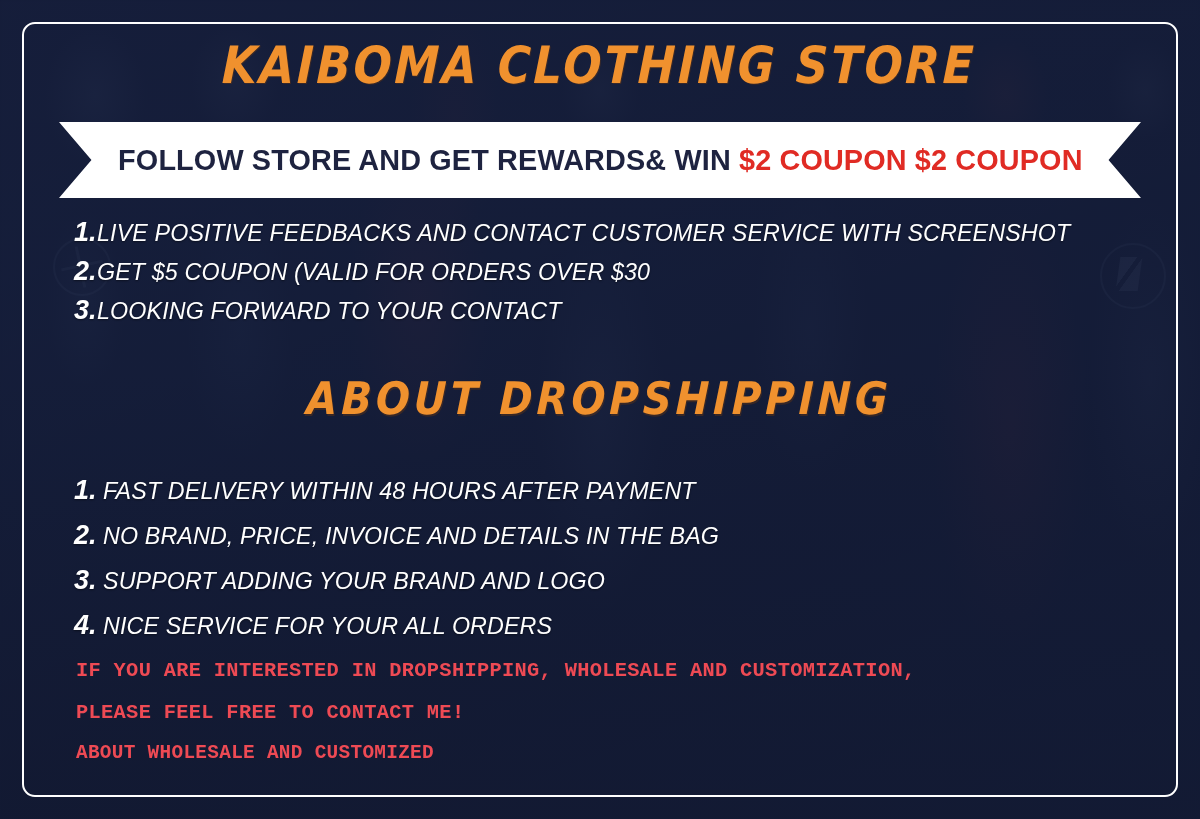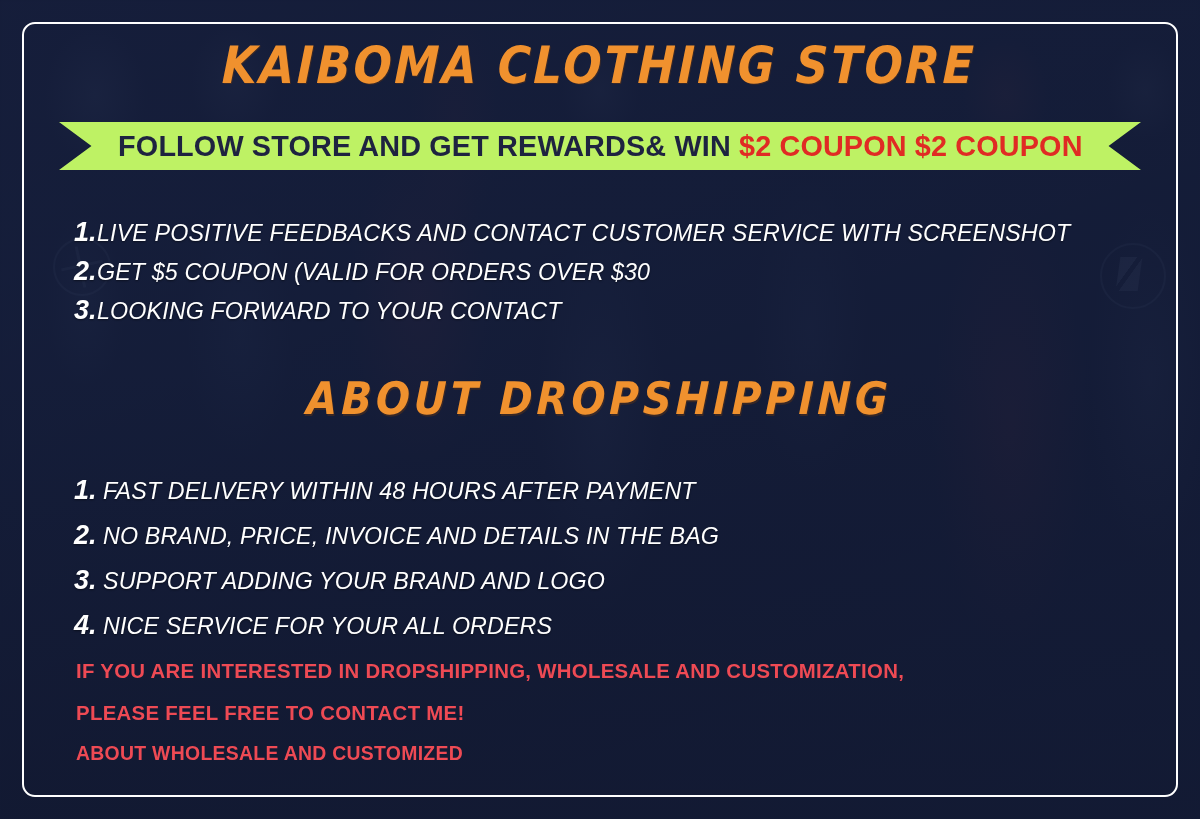--- a/index.html
+++ b/index.html
@@ -102,22 +102,22 @@
   .about-title{
     position:absolute;left:0;right:0;top:373px;
     font-size:40px;line-height:46px;
     transform:scaleY(1.12) skewX(-2deg);
     transform-origin:center top;
     letter-spacing:.10em;
   }
 
   
   .ribbon{
-    position:absolute;left:59px;top:122px;width:1082px;height:48px;
-    background:#bef264;
+    position:absolute;left:59px;top:122px;width:1082px;height:76px;
+    background:#ffffff;
     display:flex;align-items:center;justify-content:center;
     clip-path:polygon(
       0% 0%, 3.0% 50%, 0% 100%,
       100% 100%, 97.0% 50%, 100% 0%
     );
     box-shadow:0 1px 3px rgba(0,0,0,.30);
   }
   .ribbon-text{
     font-size:30px;font-weight:bold;
     letter-spacing:.005em;
@@ -149,21 +149,21 @@
   }
   .li .num{
     font-weight:bold;
     font-size:27px;
     margin-right:0;
   }
   .list.two .li .num{margin-right:6px;}
   .li .txt{letter-spacing:.005em;transform:scaleX(.97);transform-origin:left;}
 
   
-  .footer{position:absolute;left:76px;top:650px;}
+  .footer{position:absolute;left:76px;top:650px;font-family:Liberation Mono, monospace;}
   .footer p{
     margin:0;
     color:#ee4a54;
     font-size:21px;
     font-weight:bold;
     letter-spacing:.015em;
     white-space:nowrap;
     transform:scaleX(.97);transform-origin:left;
   }
   .footer p.l1{line-height:42px;}

